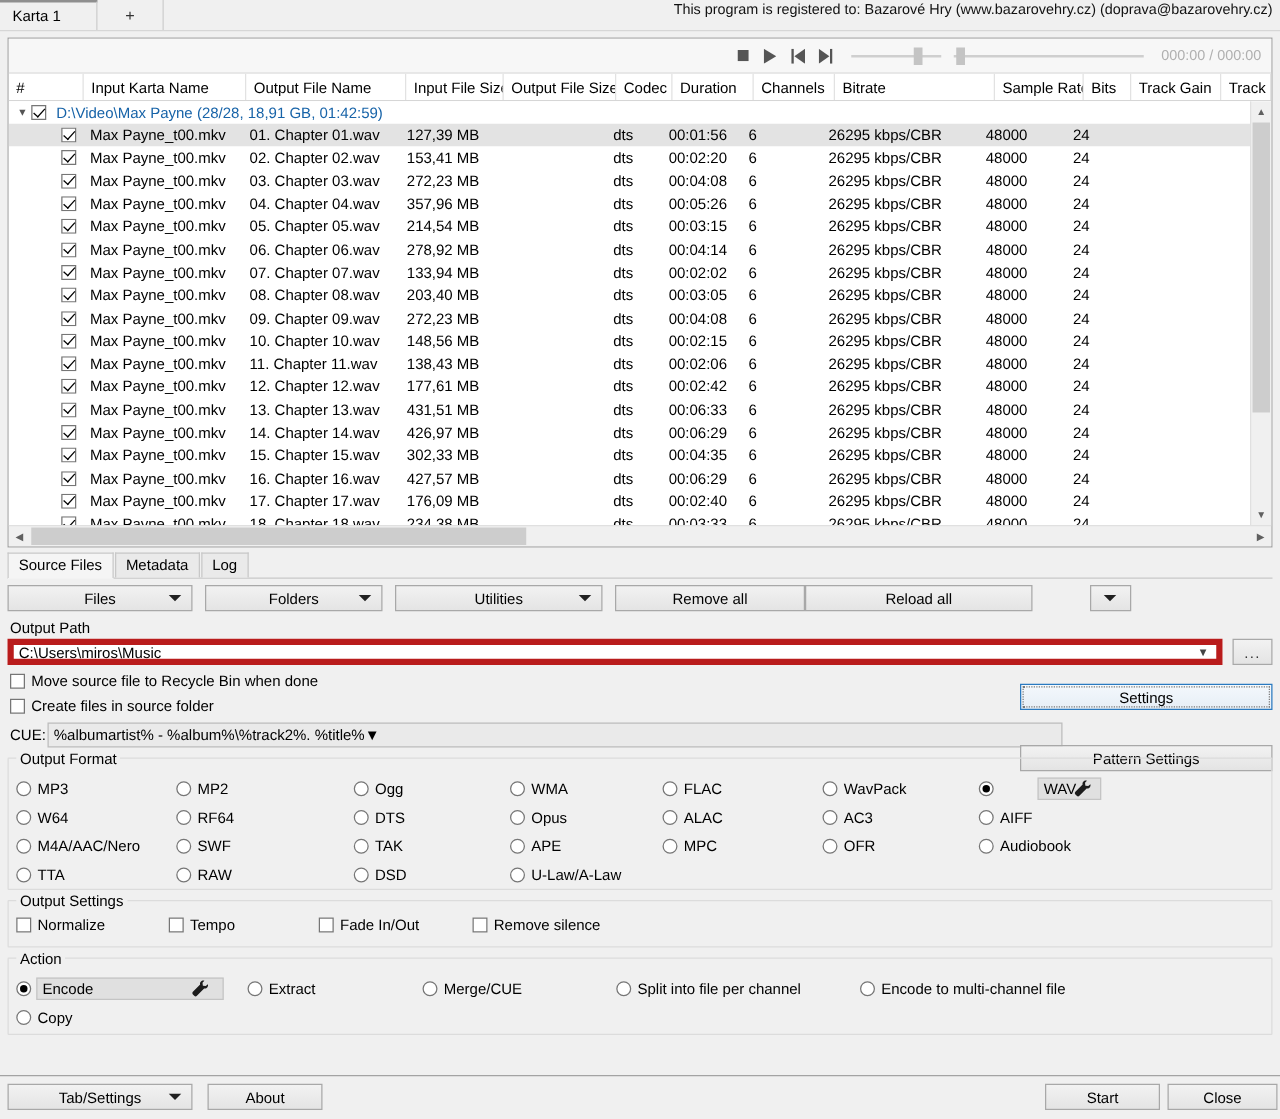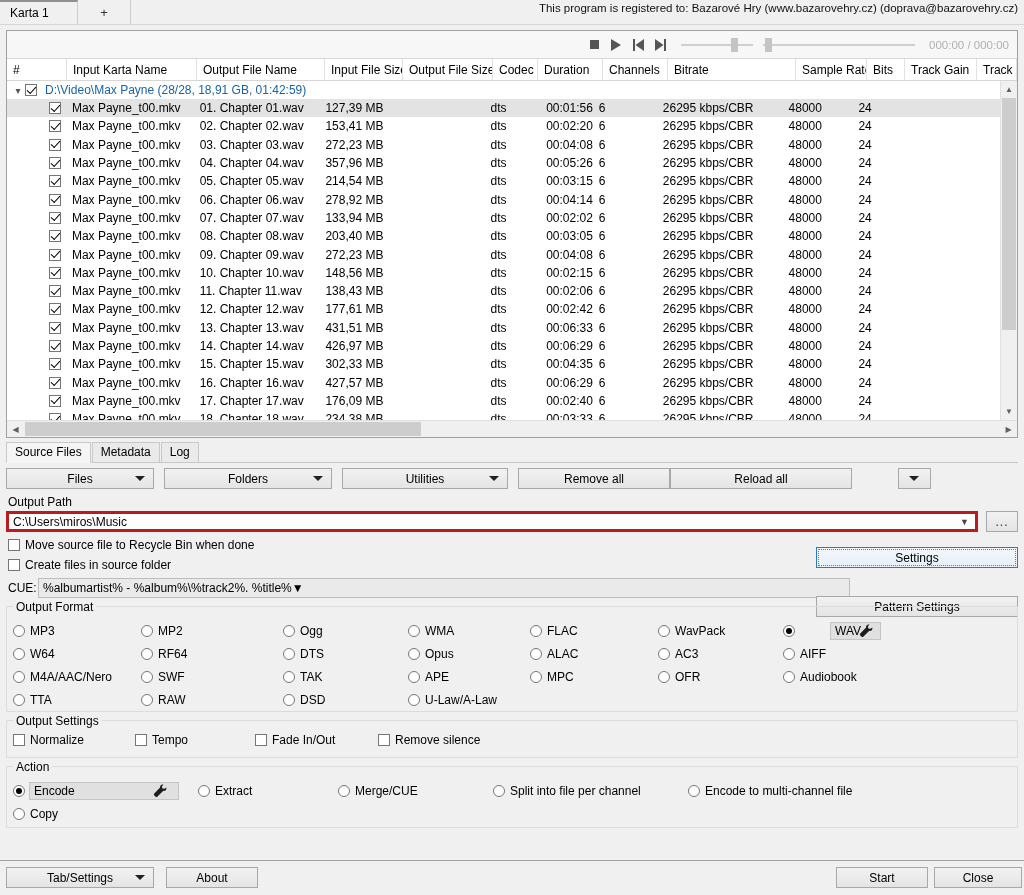--- a/index.html
+++ b/index.html
@@ -152,21 +152,21 @@
     white-space: nowrap;
   }
 
   
   .c-num    { width: 60px; }
   .c-in     { width: 130px; }
   .c-out    { width: 128px; }
   .c-insize { width: 78px; }
   .c-outsize{ width: 90px; }
   .c-codec  { width: 45px; }
-  .c-dur    { width: 65px; text-align: right; }
+  .c-dur    { width: 65px; }
   .c-chan   { width: 65px; }
   .c-bitr   { width: 128px; }
   .c-srate  { width: 71px; }
   .c-bits   { width: 38px; }
   .c-gain   { width: 72px; }
   .c-track  { width: 40px; }
 
   .rows-wrap {
     flex: 1 1 auto;
     position: relative;
@@ -337,21 +337,21 @@
   }
   .btn .caret {
     position: absolute;
     right: 8px;
     width: 0; height: 0;
     border-left: 5px solid transparent;
     border-right: 5px solid transparent;
     border-top: 5px solid #202020;
   }
   .btn-files   { width: 148px; }
-  .btn-folders { width: 168px; margin-left: 10px; }
+  .btn-folders { width: 142px; margin-left: 10px; }
   .btn-utils   { width: 166px; margin-left: 10px; }
   .btn-removeall { width: 152px; margin-left: 10px; }
   .btn-reloadall { width: 182px; }
   .btn-more {
     width: 33px;
     margin-left: 46px;
   }
 
   
   .section-label {
@@ -360,21 +360,21 @@
   }
   .outpath-row {
     margin: 0 6px 0 6px;
     display: flex;
     align-items: center;
     flex: 0 0 auto;
   }
   .combo {
     flex: 1 1 auto;
     height: 21px;
-    border: 3px solid #b91c1c;
+    border: 5px solid #b91c1c;
     background: #fff;
     display: flex;
     align-items: center;
     padding-left: 4px;
     font-size: 12px;
     box-sizing: border-box;
     position: relative;
   }
   .combo .dncaret {
     position: absolute;

